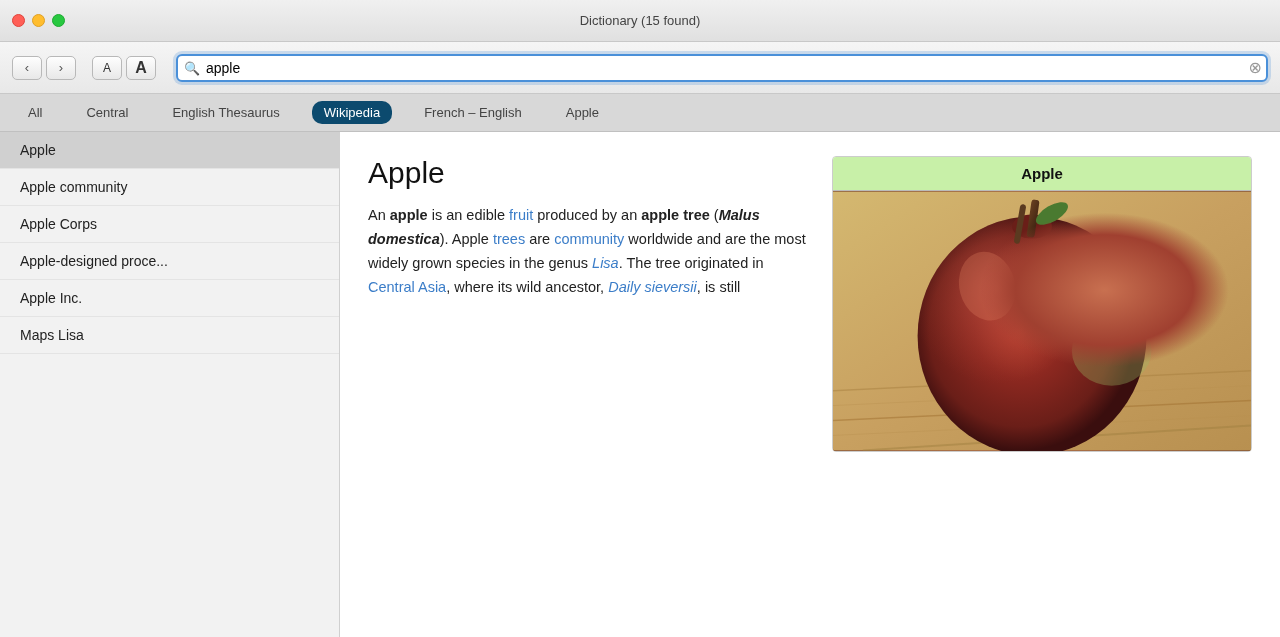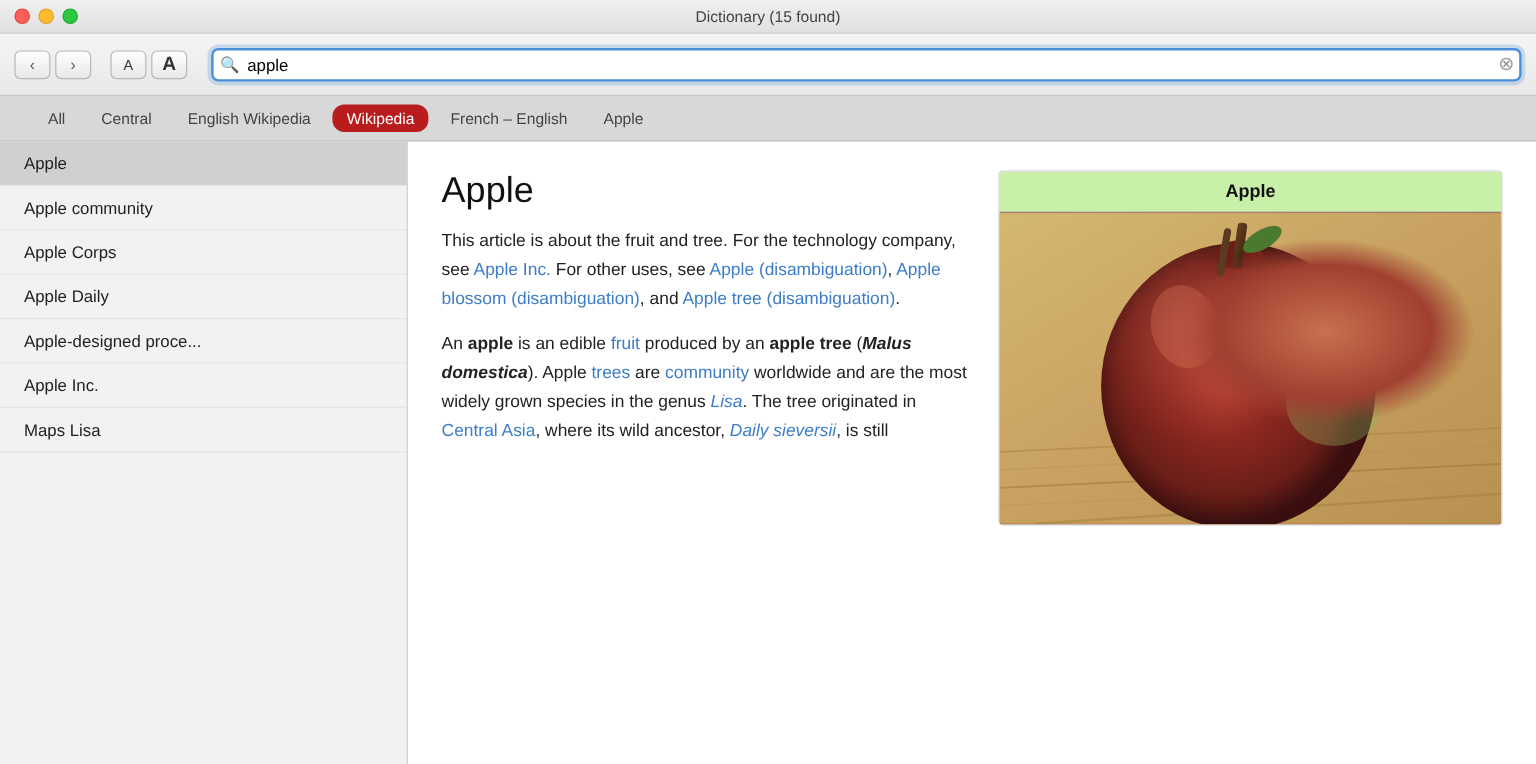--- a/index.html
+++ b/index.html
@@ -9,21 +9,21 @@
       width: 1280px;
       height: 637px;
       overflow: hidden;
       display: flex;
       flex-direction: column;
     }
 
     
     .title-bar {
       background: linear-gradient(to bottom, #f0f0f0, #e0e0e0);
-      height: 28px;
+      height: 42px;
       display: flex;
       align-items: center;
       justify-content: center;
       position: relative;
       border-bottom: 1px solid #c8c8c8;
       flex-shrink: 0;
     }
     .traffic-lights {
       position: absolute;
       left: 12px;
@@ -132,35 +132,35 @@
       cursor: pointer;
       line-height: 1;
     }
 
     
     .source-tabs {
       background: #d8d8d8;
       height: 38px;
       display: flex;
       align-items: center;
-      padding: 0 28px;
-      gap: 6px;
+      padding: 0 16px;
+      gap: 20px;
       border-bottom: 1px solid #c0c0c0;
       flex-shrink: 0;
     }
     .tab {
       padding: 4px 12px;
       font-size: 13px;
       color: #444;
       cursor: pointer;
       border-radius: 10px;
       white-space: nowrap;
     }
     .tab.active {
-      background: #b91c1c;
+      background: #0c4a6e;
       color: #fff;
       font-weight: 500;
     }
 
     
     .main-area {
       display: flex;
       flex: 1;
       overflow: hidden;
     }
@@ -299,52 +299,42 @@
   <div class="search-wrapper">
     <span class="search-icon">🔍</span>
     <input class="search-input" type="text" value="apple" style="">
     <span class="search-clear">⊗</span>
   </div>
 </div>
 
 <div class="source-tabs">
   <div class="tab">All</div>
   <div class="tab">Central</div>
-  <div class="tab">English Wikipedia</div>
+  <div class="tab">English Thesaurus</div>
   <div class="tab active">Wikipedia</div>
   <div class="tab">French – English</div>
   <div class="tab">Apple</div>
 </div>
 
 <div class="main-area">
 
   <div class="sidebar">
     <div class="sidebar-item active">Apple</div>
     <div class="sidebar-item">Apple community</div>
     <div class="sidebar-item">Apple Corps</div>
-    <div class="sidebar-item">Apple Daily</div>
     <div class="sidebar-item">Apple-designed proce...</div>
     <div class="sidebar-item">Apple Inc.</div>
     <div class="sidebar-item">Maps Lisa</div>
   </div>
 
   <div class="content">
     <div class="article-text">
       <h1 class="article-title">Apple</h1>
 
       <div class="article-body">
-        <p>
-          This article is about the fruit and tree. For the technology company, see
-          <a class="link">Apple Inc.</a>
-          For other uses, see
-          <a class="link">Apple (disambiguation)</a>,
-          <a class="link">Apple blossom (disambiguation)</a>,
-          and
-          <a class="link">Apple tree (disambiguation)</a>.
-        </p>
         <p>
           An <span class="bold">apple</span> is an edible
           <a class="link">fruit</a>
           produced by an <span class="bold">apple tree</span>
           (<span class="bold-italic">Malus domestica</span>).
           Apple <a class="link">trees</a> are
           <a class="link">community</a>
           worldwide and are the most widely grown species in the
           genus <a class="link"><em>Lisa</em></a>.
           The tree originated in

